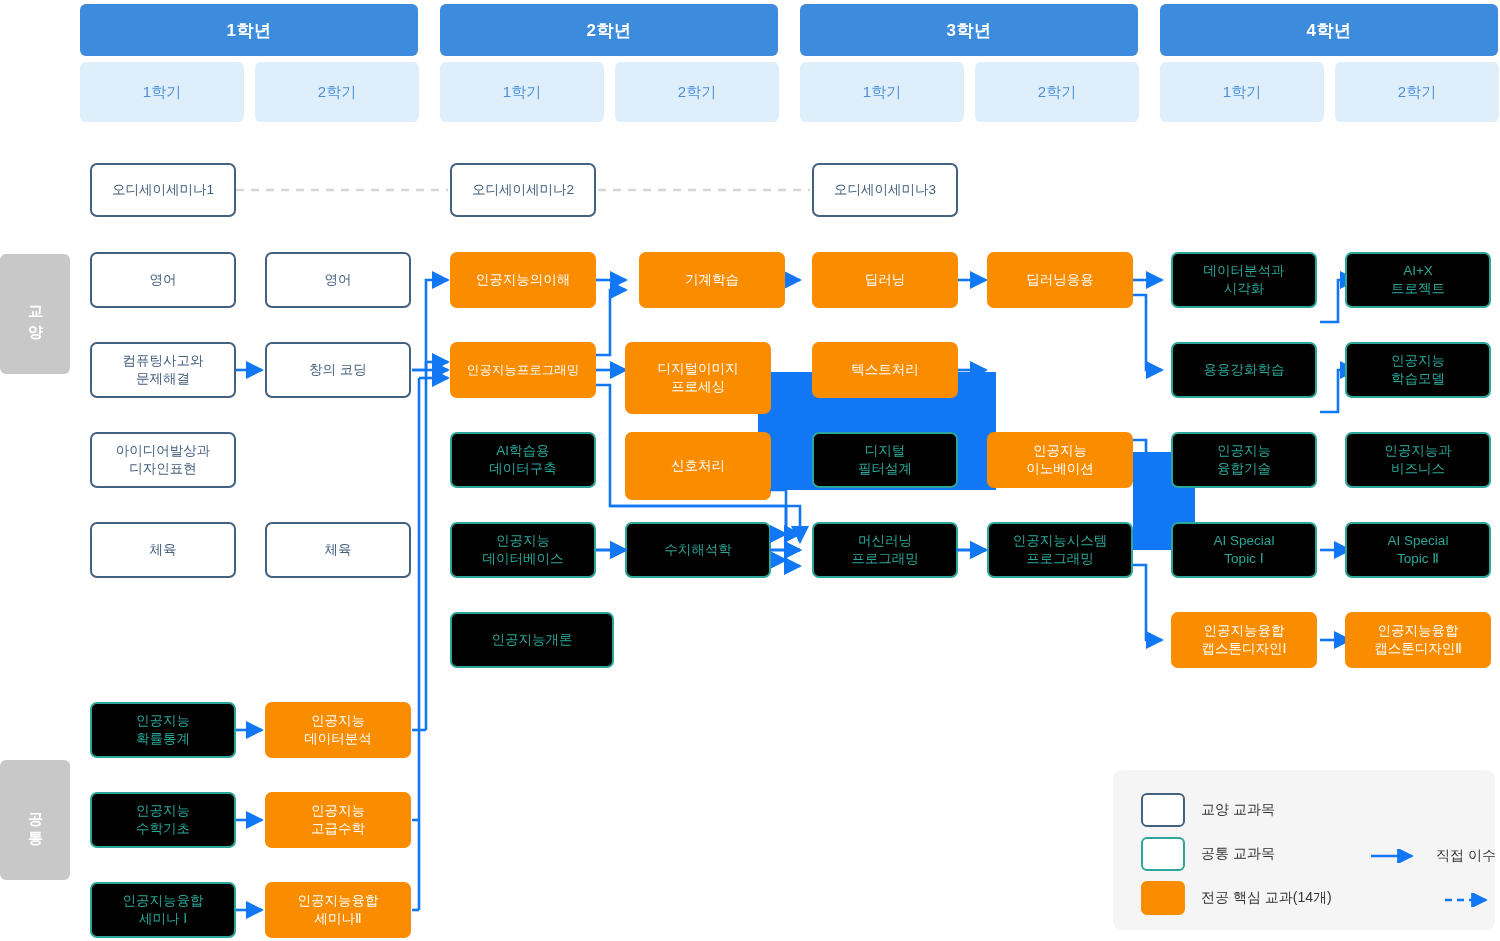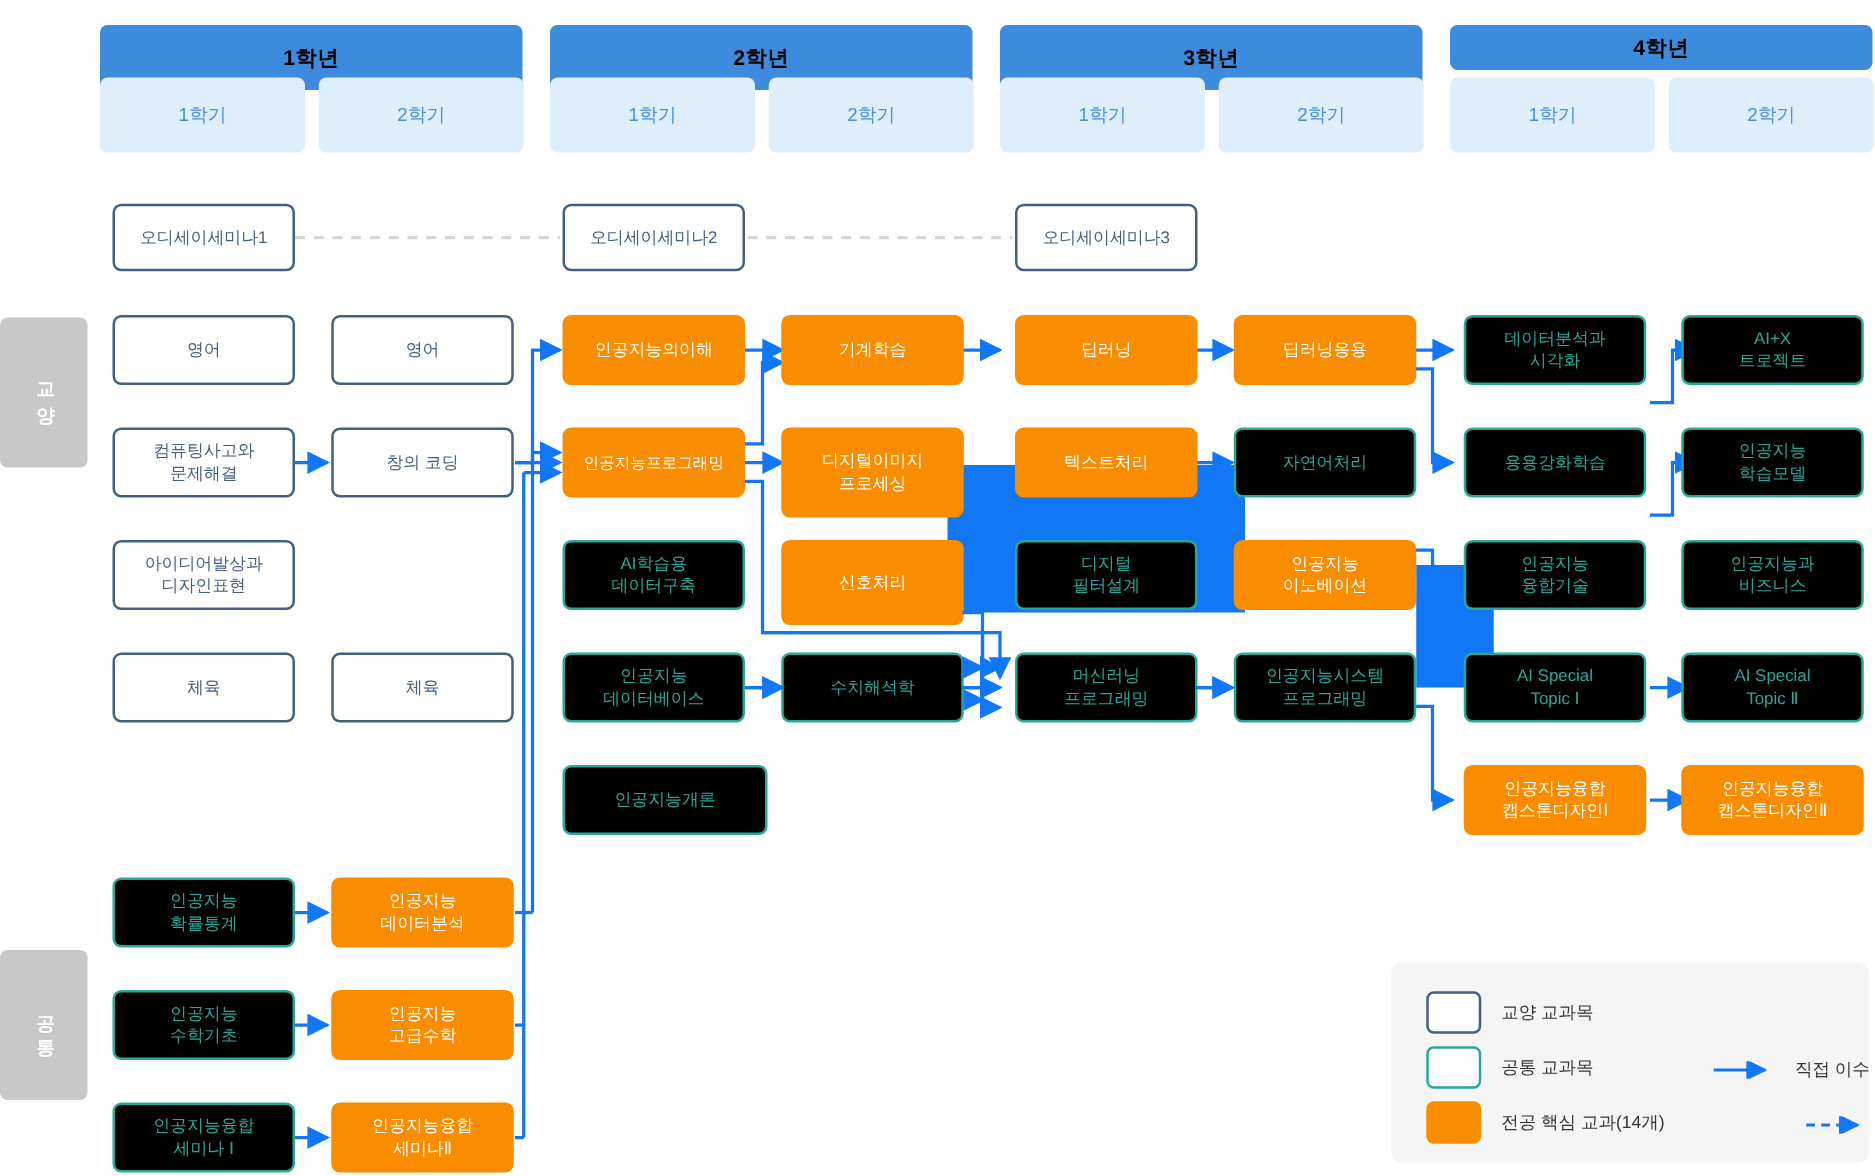--- a/index.html
+++ b/index.html
@@ -12,26 +12,25 @@
     position:relative;
     width:1500px;
     height:941px;
     overflow:hidden;
     background:#ffffff;
   }
   
   .yr-head{
     position:absolute;
     background:#3d8bdc;
-    color:#000000;
+    color:#ffffff;
     border-radius:6px;
     display:flex;align-items:center;justify-content:center;
     font-size:17px;font-weight:bold;
     letter-spacing:.5px;
-    margin-top:16px;
   }
   .sem-head{
     position:absolute;
     background:#dfeefb;
     color:#4a90d9;
     border-radius:6px;
     display:flex;align-items:center;justify-content:center;
     font-size:15px;
   }
   
@@ -97,21 +96,21 @@
   .lg-label{margin-left:14px;font-size:14px;color:#333;white-space:nowrap;}
 </style>
 </head>
 <body>
 
 <div id="stage">
 
   <div class="yr-head" style="left:80px;top:4px;width:338px;height:52px;">1학년</div>
   <div class="yr-head" style="left:440px;top:4px;width:338px;height:52px;">2학년</div>
   <div class="yr-head" style="left:800px;top:4px;width:338px;height:52px;">3학년</div>
-  <div class="yr-head" style="left:1160px;top:4px;width:338px;height:36px;">4학년</div>
+  <div class="yr-head" style="left:1160px;top:4px;width:338px;height:52px;">4학년</div>
 
   <div class="sem-head" style="left:80px;top:62px;width:164px;height:60px;">1학기</div>
   <div class="sem-head" style="left:255px;top:62px;width:164px;height:60px;">2학기</div>
   <div class="sem-head" style="left:440px;top:62px;width:164px;height:60px;">1학기</div>
   <div class="sem-head" style="left:615px;top:62px;width:164px;height:60px;">2학기</div>
   <div class="sem-head" style="left:800px;top:62px;width:164px;height:60px;">1학기</div>
   <div class="sem-head" style="left:975px;top:62px;width:164px;height:60px;">2학기</div>
   <div class="sem-head" style="left:1160px;top:62px;width:164px;height:60px;">1학기</div>
   <div class="sem-head" style="left:1335px;top:62px;width:164px;height:60px;">2학기</div>
 
@@ -230,35 +229,34 @@
 세미나Ⅱ</div>
 
   <div class="box maj" style="left:450px;top:252px;width:146px;height:56px;">인공지능의이해</div>
   <div class="box maj" style="left:450px;top:342px;width:146px;height:56px;font-size:12.5px;">인공지능프로그래밍</div>
   <div class="box com" style="left:450px;top:432px;width:146px;height:56px;">AI학습용
 데이터구축</div>
   <div class="box com" style="left:450px;top:522px;width:146px;height:56px;">인공지능
 데이터베이스</div>
   <div class="box com" style="left:450px;top:612px;width:164px;height:56px;">인공지능개론</div>
 
-  <div class="box maj" style="left:625px;top:252px;width:146px;height:56px;">기계학습</div>
+  <div class="box maj" style="left:639px;top:252px;width:146px;height:56px;">기계학습</div>
   <div class="box maj" style="left:625px;top:342px;width:146px;height:72px;">디지털이미지
 프로세싱</div>
   <div class="box maj" style="left:625px;top:432px;width:146px;height:68px;">신호처리</div>
   <div class="box com" style="left:625px;top:522px;width:146px;height:56px;">수치해석학</div>
 
   <div class="box maj" style="left:812px;top:252px;width:146px;height:56px;">딥러닝</div>
   <div class="box maj" style="left:812px;top:342px;width:146px;height:56px;">텍스트처리</div>
   <div class="box com" style="left:812px;top:432px;width:146px;height:56px;">디지털
 필터설계</div>
   <div class="box com" style="left:812px;top:522px;width:146px;height:56px;">머신러닝
 프로그래밍</div>
 
   <div class="box maj" style="left:987px;top:252px;width:146px;height:56px;">딥러닝응용</div>
-  <div class="box com" style="left:987px;top:342px;width:146px;height:56px;">자연어처리</div>
   <div class="box maj" style="left:987px;top:432px;width:146px;height:56px;">인공지능
 이노베이션</div>
   <div class="box com" style="left:987px;top:522px;width:146px;height:56px;">인공지능시스템
 프로그래밍</div>
 
   <div class="box com" style="left:1171px;top:252px;width:146px;height:56px;">데이터분석과
 시각화</div>
   <div class="box com" style="left:1171px;top:342px;width:146px;height:56px;">용용강화학습</div>
   <div class="box com" style="left:1171px;top:432px;width:146px;height:56px;">인공지능
 융합기술</div>

